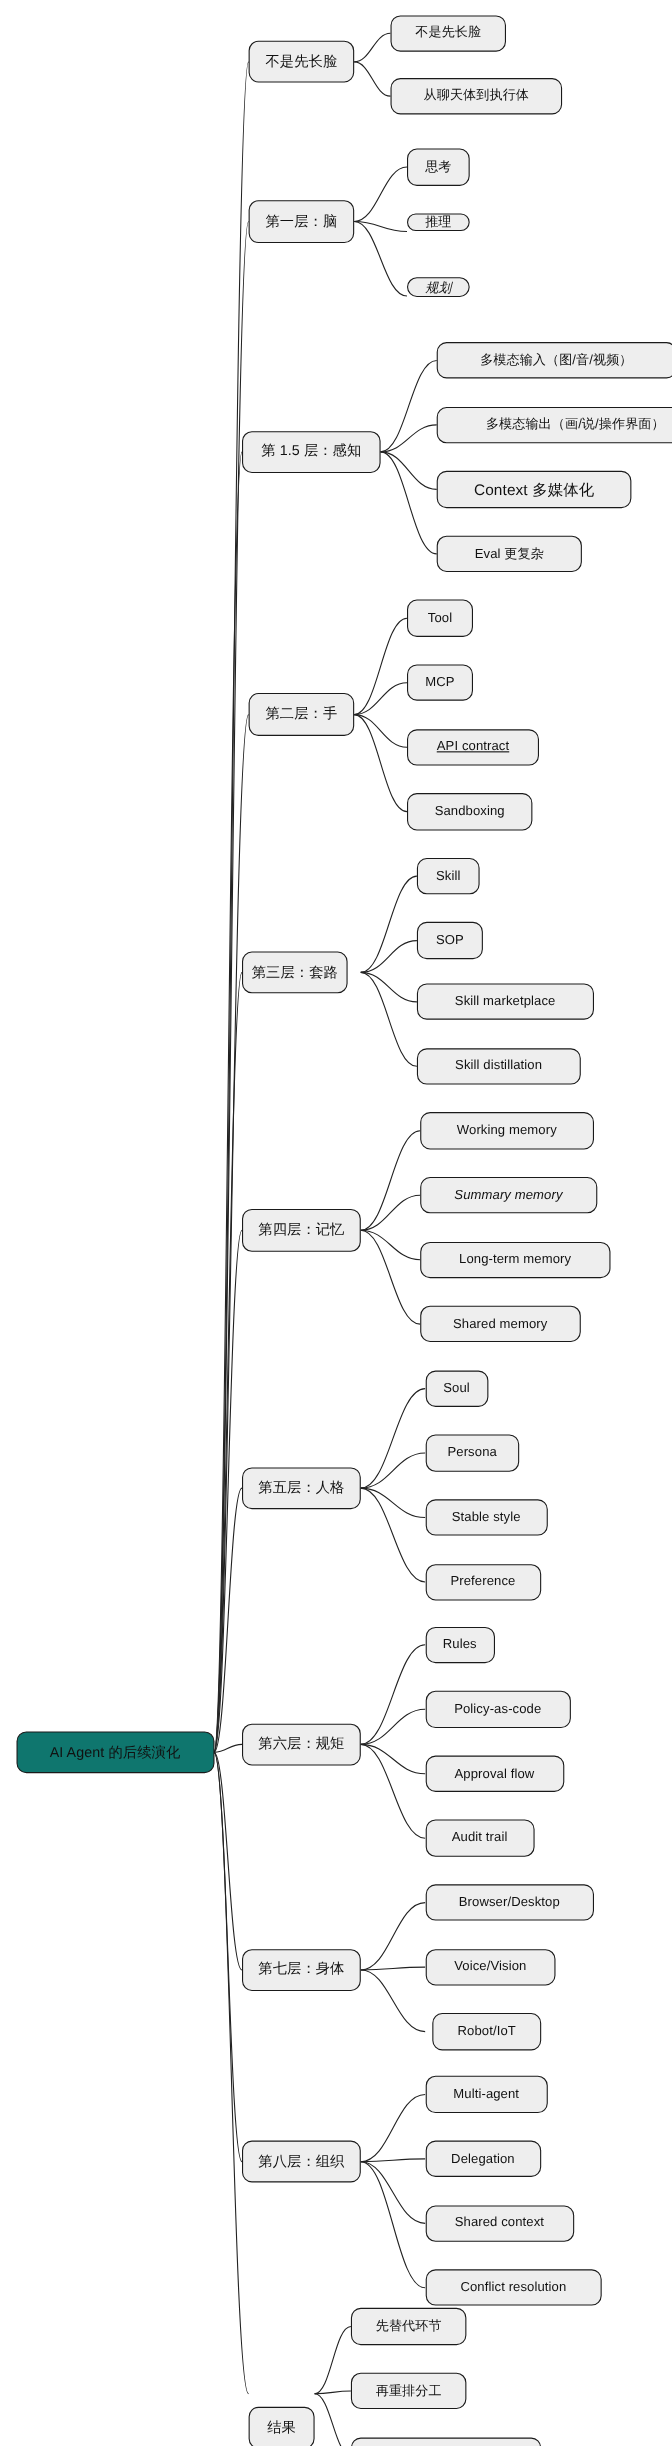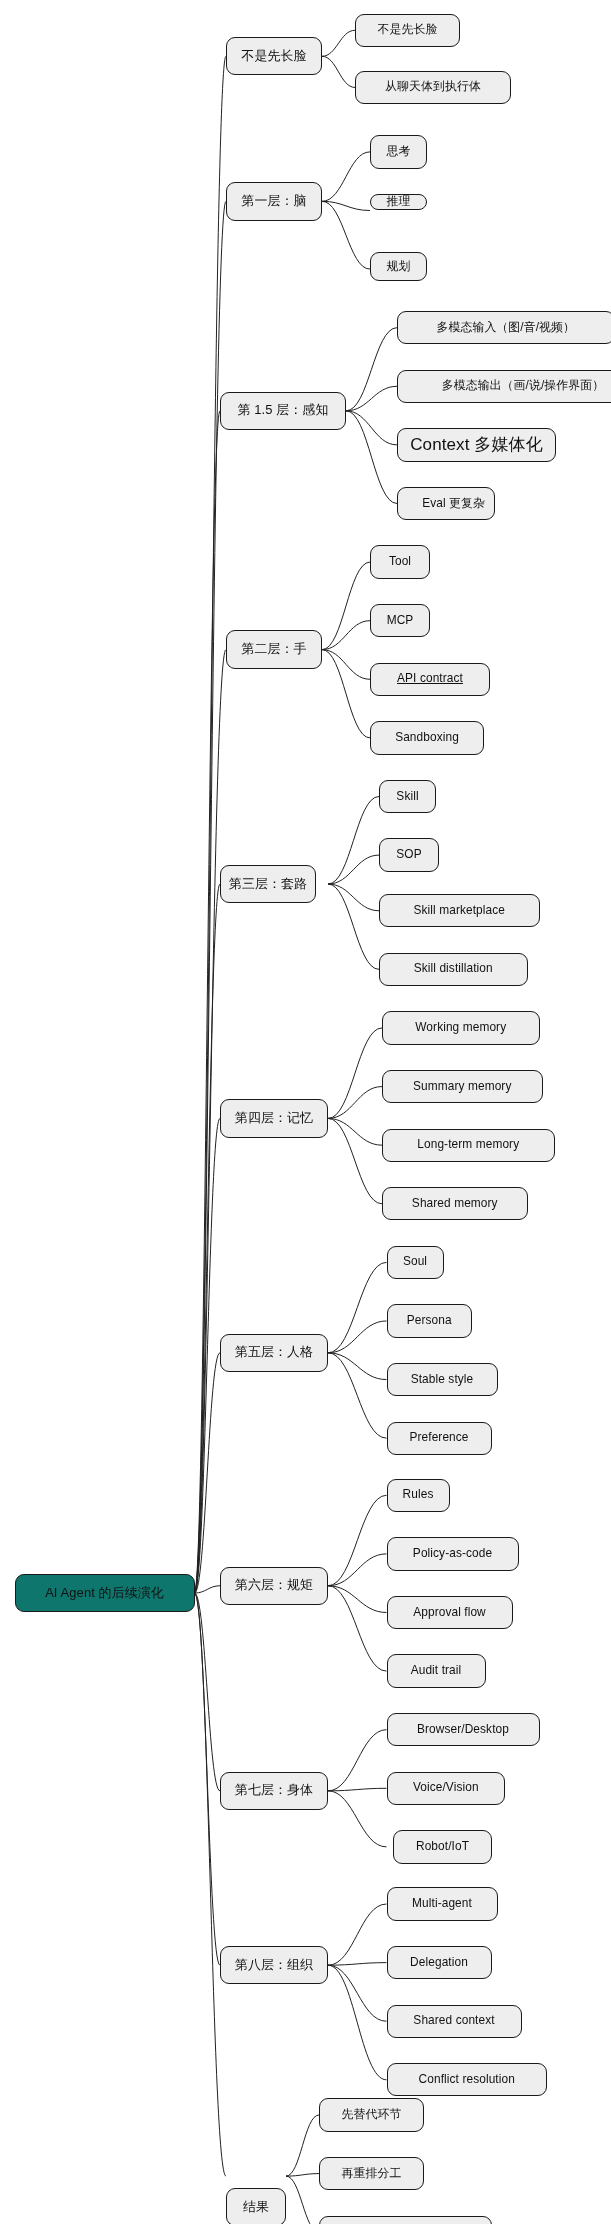--- a/index.html
+++ b/index.html
@@ -118,36 +118,36 @@
       </div>
       <div class="node" style="left: 226px; top: 182.125px; width: 96px; height: 38.4px; font-size: 12.96px;">
         <span class="label">第一层：脑</span>
       </div>
       <div class="node" style="left: 370px; top: 135.245px; width: 57px; height: 33.28px; font-size: 11.88px;">
         <span class="label">思考</span>
       </div>
       <div class="node" style="left: 370px; top: 193.845px; width: 57px; height: 16px; font-size: 11.88px;">
         <span class="label">推理</span>
       </div>
-      <div class="node" style="left: 370px; top: 252.445px; width: 57px; height: 29px; font-size: 11.88px;">
+      <div class="node" style="left: 370px; top: 252.445px; width: 57px; height: 18px; font-size: 11.88px; font-style: italic;">
         <span class="label">规划</span>
       </div>
       <div class="node" style="left: 220px; top: 391.62px; width: 126px; height: 38.4px; font-size: 12.96px;">
         <span class="label">第 1.5 层：感知</span>
       </div>
       <div class="node" style="left: 397px; top: 311.045px; width: 217.5px; height: 33.28px; font-size: 11.88px;">
         <span class="label">多模态输入（图/音/视频）</span>
       </div>
       <div class="node" style="left: 397px; top: 369.645px; width: 252px; height: 33.28px; font-size: 11.88px;">
         <span class="label">多模态输出（画/说/操作界面）</span>
       </div>
-      <div class="node" style="left: 397px; top: 428.245px; width: 159px; height: 33.28px; font-size: 17px;">
+      <div class="node" style="left: 397px; top: 428.245px; width: 177px; height: 33.28px; font-size: 14px;">
         <span class="label">Context 多媒体化</span>
       </div>
-      <div class="node" style="left: 397px; top: 486.845px; width: 98px; height: 33.28px; font-size: 11.88px; justify-content: flex-end;">
+      <div class="node" style="left: 397px; top: 486.845px; width: 132px; height: 33.28px; font-size: 11.88px;">
         <span class="label">Eval 更复杂</span>
       </div>
       <div class="node" style="left: 226px; top: 630.415px; width: 96px; height: 38.4px; font-size: 12.96px;">
         <span class="label">第二层：手</span>
       </div>
       <div class="node" style="left: 370px; top: 545.445px; width: 60px; height: 33.28px; font-size: 11.88px;">
         <span class="label">Tool</span>
       </div>
       <div class="node" style="left: 370px; top: 604.045px; width: 60px; height: 33.28px; font-size: 11.88px;">
         <span class="label">MCP</span>
@@ -172,21 +172,21 @@
       </div>
       <div class="node" style="left: 379px; top: 952.715px; width: 148.5px; height: 33.28px; font-size: 11.88px;">
         <span class="label">Skill distillation</span>
       </div>
       <div class="node" style="left: 220px; top: 1099.21px; width: 108px; height: 38.4px; font-size: 12.96px;">
         <span class="label">第四层：记忆</span>
       </div>
       <div class="node" style="left: 382px; top: 1011.32px; width: 157.5px; height: 33.28px; font-size: 11.88px;">
         <span class="label">Working memory</span>
       </div>
-      <div class="node" style="left: 382px; top: 1069.91px; width: 160.5px; height: 33.28px; font-size: 11.88px;">
+      <div class="node" style="left: 382px; top: 1069.91px; width: 160.5px; height: 33.28px; font-size: 11.88px; font-style: italic;">
         <span class="label">Summary memory</span>
       </div>
       <div class="node" style="left: 382px; top: 1128.52px; width: 172.5px; height: 33.28px; font-size: 11.88px;">
         <span class="label">Long-term memory</span>
       </div>
       <div class="node" style="left: 382px; top: 1187.12px; width: 145.5px; height: 33.28px; font-size: 11.88px;">
         <span class="label">Shared memory</span>
       </div>
       <div class="node" style="left: 220px; top: 1333.62px; width: 108px; height: 38.4px; font-size: 12.96px;">
         <span class="label">第五层：人格</span>

